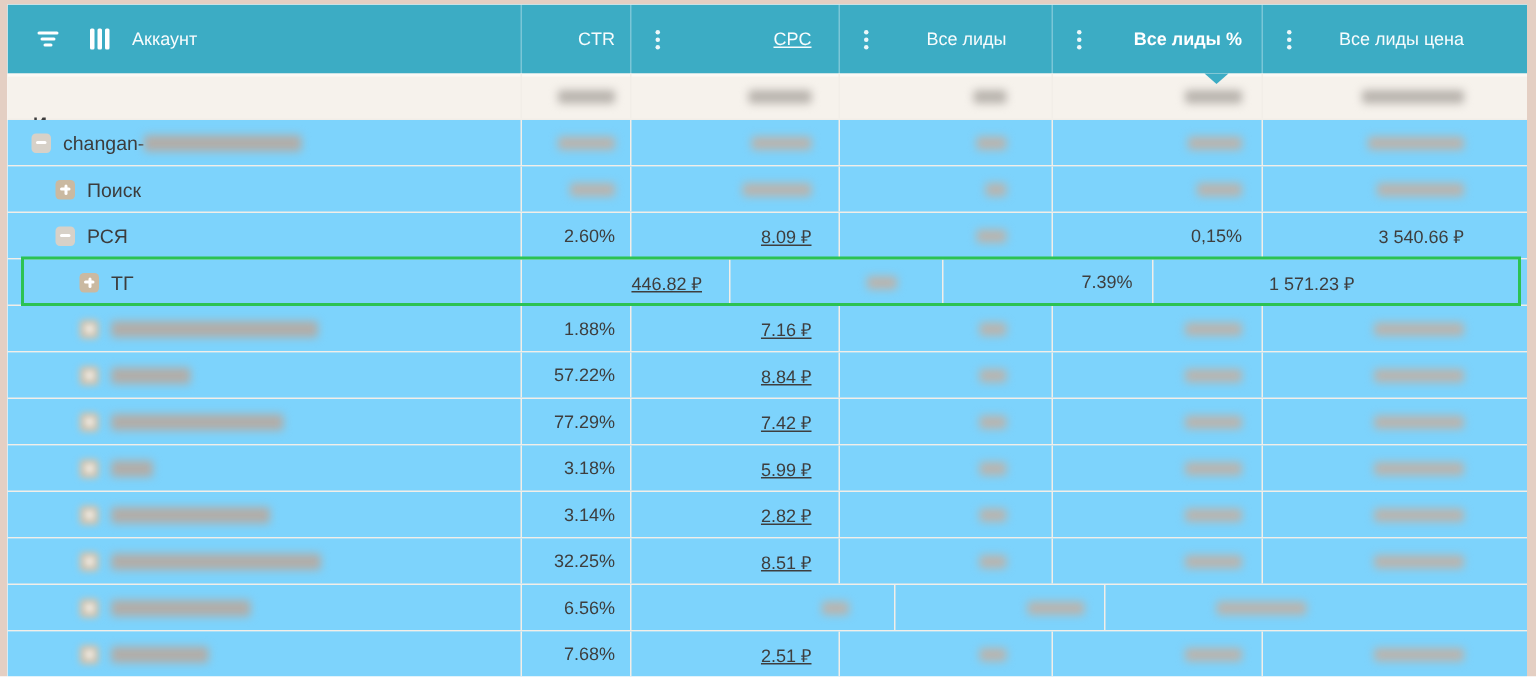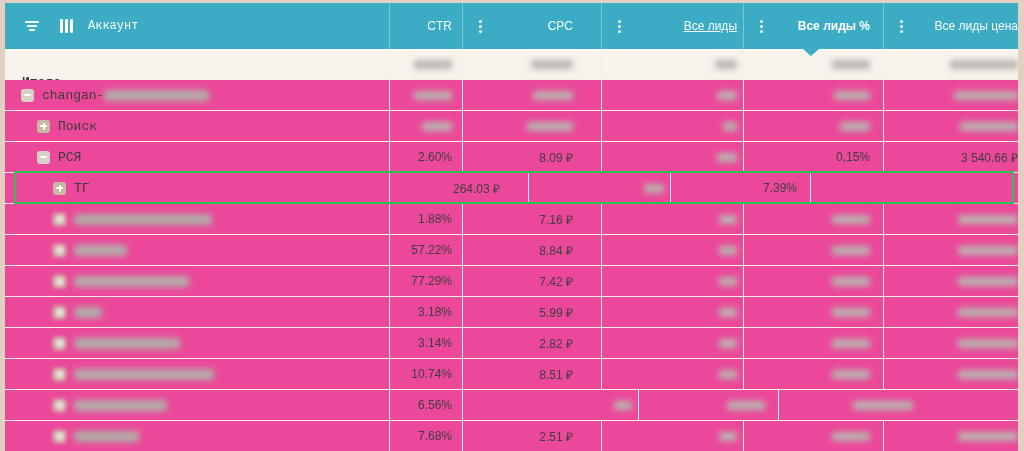--- a/index.html
+++ b/index.html
@@ -27,33 +27,33 @@
   .hicon.cols i { width: 3px; height: 14px; }
 
   .hmenu { justify-content: center; cursor: pointer; }
   .vdot { width: 3px; height: 3px; border-radius: 50%; background: rgba(255,255,255,.9);
     box-shadow: 0 -5px 0 rgba(255,255,255,.9), 0 5px 0 rgba(255,255,255,.9); }
 
   .sort-caret { position: absolute; left: 798px; top: 46px; width: 0; height: 0; z-index: 9;
     border-left: 8px solid transparent; border-right: 8px solid transparent; border-top: 7px solid #3cacc4; }
 
   
-  .c-account { width: 385px; font-family: Liberation Mono, monospace; }
+  .c-account { width: 343px; }
   .c-ctr   { width: 73px;  padding-right: 10px; }
   .c-m1    { width: 34px; }
-  .c-cpc   { width: 105px; padding-right: 28px; }
+  .c-cpc   { width: 105px; padding-right: 18px; text-decoration: underline; }
   .c-m2    { width: 35px; }
-  .c-leads { width: 107px; padding-right: 6px; text-decoration: underline; }
+  .c-leads { width: 107px; padding-right: 30px; }
   .c-m3    { width: 35px; }
   .c-pct   { width: 105px; padding-right: 13px; }
   .c-m4    { width: 35px; }
   .c-cost  { width: 99px;  padding-right: 0; }
 
   
-  .row { display: flex; height: 31px; border-bottom: 1px solid #f2eee8; background: #ec4899; position: relative; }
+  .row { display: flex; height: 31px; border-bottom: 1px solid #f2eee8; background: #7dd3fc; position: relative; }
   .row .cell { display: flex; align-items: center; height: 100%; }
   .row .c-account, .row .c-ctr, .row .c-cpc, .row .c-leads, .row .c-pct { border-right: 1px solid #f2eee8; }
   .num { justify-content: flex-end; font-size: 12px; color: #3e3e3e; }
   .row.shaded { background: #f6f2ec; box-shadow: inset 0 2px 0 #fbf9f5; }
   .lbl { font-size: 13px; color: #3c3c3c; white-space: nowrap; }
   .row.bold .lbl { font-weight: bold; margin-top: 36px; }
 
   .indent { display: inline-block; height: 1px; flex: none; }
   .tree-icon { position: relative; width: 13px; height: 13px; border-radius: 3px; margin-right: 8px; flex: none;
     display: flex; align-items: center; justify-content: center; cursor: pointer; }
@@ -209,28 +209,29 @@
           <div class="cell c-m4"></div>
           <div class="cell num c-cost">3 540.66 ₽</div>
         </div>
         <div class="row">
           <div class="cell c-account">
             <span class="indent" style="width: 48px;"></span>
             <span class="tree-icon plus"></span>
             <span class="lbl">ТГ</span>
           </div>
           <div class="cell c-m1"></div>
-          <div class="cell num c-cpc">264.03 ₽</div>
+          <div class="cell num c-cpc">446.82 ₽</div>
           <div class="cell c-m2"></div>
           <div class="cell num c-leads">
             <span class="rbar" style="width: 20px;"></span>
           </div>
           <div class="cell c-m3"></div>
           <div class="cell num c-pct">7.39%</div>
           <div class="cell c-m4"></div>
+          <div class="cell num c-cost">1 571.23 ₽</div>
           <div class="hl"></div>
         </div>
         <div class="row">
           <div class="cell c-account">
             <span class="indent" style="width: 48px;"></span>
             <span class="tree-icon blurred"></span>
             <span class="rbar lblbar" style="width: 138px;"></span>
           </div>
           <div class="cell num c-ctr">1.88%</div>
           <div class="cell c-m1"></div>
@@ -335,21 +336,21 @@
           <div class="cell num c-cost">
             <span class="rbar" style="width: 60px;"></span>
           </div>
         </div>
         <div class="row">
           <div class="cell c-account">
             <span class="indent" style="width: 48px;"></span>
             <span class="tree-icon blurred"></span>
             <span class="rbar lblbar" style="width: 140px;"></span>
           </div>
-          <div class="cell num c-ctr">10.74%</div>
+          <div class="cell num c-ctr">32.25%</div>
           <div class="cell c-m1"></div>
           <div class="cell num c-cpc">8.51 ₽</div>
           <div class="cell c-m2"></div>
           <div class="cell num c-leads">
             <span class="rbar" style="width: 18px;"></span>
           </div>
           <div class="cell c-m3"></div>
           <div class="cell num c-pct">
             <span class="rbar" style="width: 38px;"></span>
           </div>

